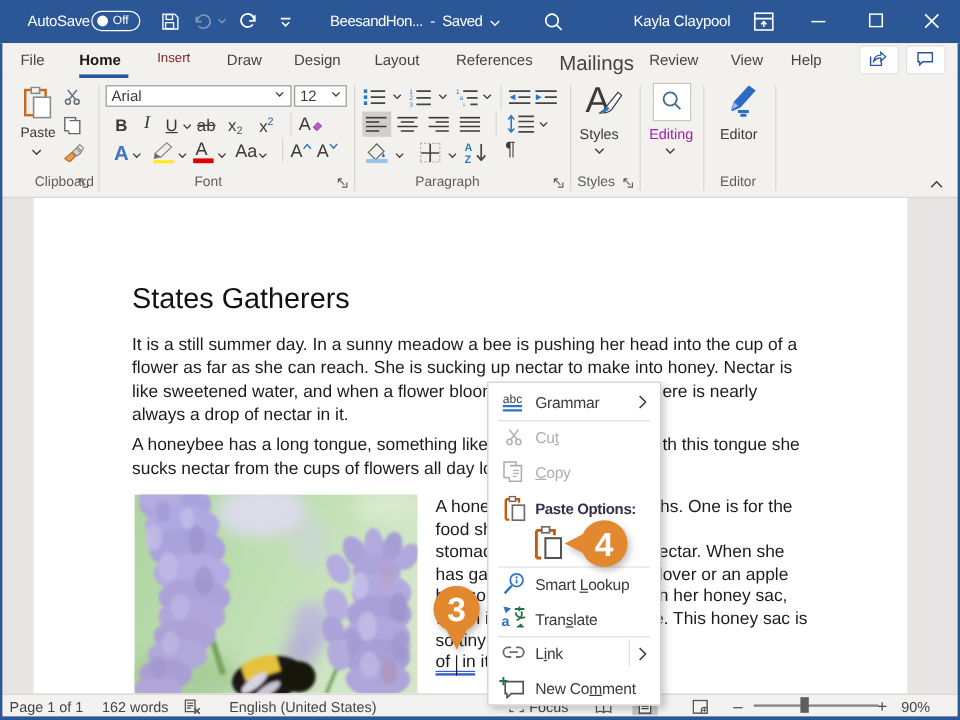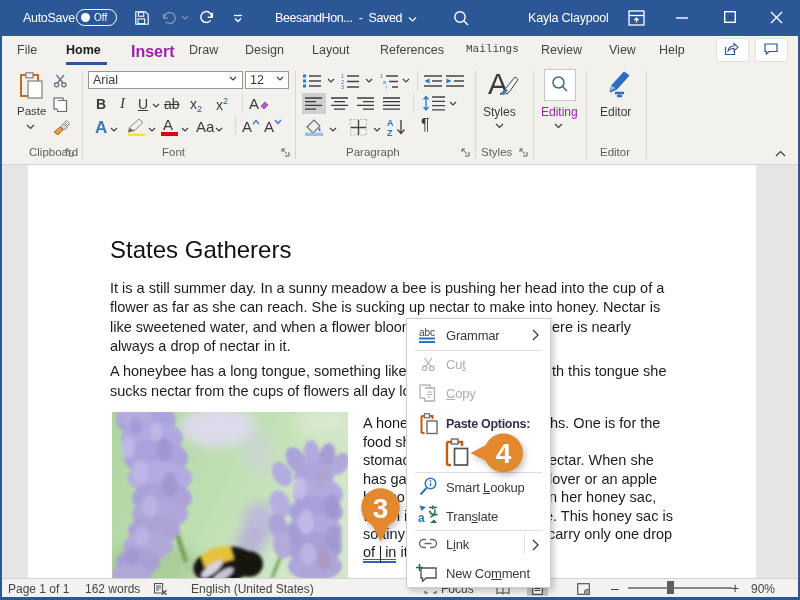--- a/index.html
+++ b/index.html
@@ -58,26 +58,26 @@
       </svg>
   <svg class="abs" style="left:770px;top:11px" width="13" height="13" viewBox="0 0 13 13">
         <path d="M1 1 L12 12 M12 1 L1 12" stroke="#fff" stroke-width="1.4"></path>
       </svg>
 </div>
 
 <div class="abs" id="tabrow" style="left:0;top:36px;width:800px;height:30px;background:#f2f1ee;">
   <div class="tx" style="left:17px;top:7px;font-size:12.5px;color:#444;">File</div>
   <div class="tx" style="left:66px;top:7px;font-size:12.5px;color:#1a1a1a;font-weight:700;">Home</div>
   <div class="abs" style="left:66px;top:26px;width:41px;height:3px;background:#2b579a;"></div>
-  <div class="tx" style="left:131px;top:7px;font-size:16px;color:#a21caf;font-weight:bold;">Insert</div>
+  <div class="tx" style="left:131px;top:7px;font-size:11px;color:#7f1d1d;">Insert</div>
   <div class="tx" style="left:189px;top:7px;font-size:12.5px;color:#444;">Draw</div>
   <div class="tx" style="left:245px;top:7px;font-size:12.5px;color:#444;">Design</div>
   <div class="tx" style="left:312px;top:7px;font-size:12.5px;color:#444;">Layout</div>
   <div class="tx" style="left:380px;top:7px;font-size:12.5px;color:#444;">References</div>
-  <div class="tx" style="left:466px;top:7px;font-size:11px;color:#444;font-family:Liberation Mono, monospace;">Mailings</div>
+  <div class="tx" style="left:466px;top:7px;font-size:17px;color:#444;">Mailings</div>
   <div class="tx" style="left:541px;top:7px;font-size:12.5px;color:#444;">Review</div>
   <div class="tx" style="left:609px;top:7px;font-size:12.5px;color:#444;">View</div>
   <div class="tx" style="left:659px;top:7px;font-size:12.5px;color:#444;">Help</div>
   <div class="abs" style="left:716px;top:2px;width:31px;height:22px;background:#fff;border:1px solid #e3e1df;border-radius:3px;"></div>
   <svg class="abs" style="left:724px;top:6px" width="15" height="14" viewBox="0 0 15 14">
     <path d="M1.5 5 v7.5 h9 V9" fill="none" stroke="#2b579a" stroke-width="1.2"></path>
     <path d="M4 9 c0.5-3 2.5-5 6-5 l0-2.5 L14 5.2 L10 8.8 l0-2.5 c-3 0-4.5 1-6 2.7z" fill="none" stroke="#2b579a" stroke-width="1.1"></path>
   </svg>
   <div class="abs" style="left:755px;top:2px;width:31px;height:22px;background:#fff;border:1px solid #e3e1df;border-radius:3px;"></div>
   <svg class="abs" style="left:764px;top:7px" width="14" height="12" viewBox="0 0 14 12">
@@ -317,21 +317,20 @@
   <div class="tx d2" style="top:433.5px;">food she eats. The ot</div>
   <div class="tx d2" style="top:452px;">stomach for carrying</div>
   <div class="tx d2" style="top:452px;left:549px;">ectar. When she</div>
   <div class="tx d2" style="top:470.5px;">has gathered nectar f</div>
   <div class="tx d2" style="top:470.5px;left:549px;">lover or an apple</div>
   <div class="tx d2" style="top:489px;">blossom, she stores</div>
   <div class="tx d2" style="top:489px;left:549px;">n her honey sac,</div>
   <div class="tx d2" style="top:507.5px;">which is like a bubbl</div>
   <div class="tx d2" style="top:507.5px;left:545px;">e. This honey sac is</div>
   <div class="tx d2" style="top:525.5px;">so tiny that it can car</div>
-  <div class="tx d2" style="top:525.5px;left:548px;">carry only one drop</div>
   <div class="tx d2" style="top:544px;">of <span style="display:inline-block;width:6px;"></span>in it.</div>
   <div class="abs" style="left:363px;top:558.8px;width:33px;height:1.4px;background:#2f5fd0;"></div>
   <div class="abs" style="left:363px;top:561.3px;width:33px;height:1.4px;background:#2f5fd0;"></div>
   <div class="abs" style="left:379.8px;top:546px;width:1.7px;height:17.4px;background:#1c1c1c;"></div>
 </div>
 
 <svg class="abs" style="left:112px;top:412px" width="236" height="166" viewBox="0 0 236 166">
   <defs>
     <linearGradient id="bgg" x1="0" y1="0" x2="1" y2="0.35">
       <stop offset="0" stop-color="#aed4a0"></stop>

